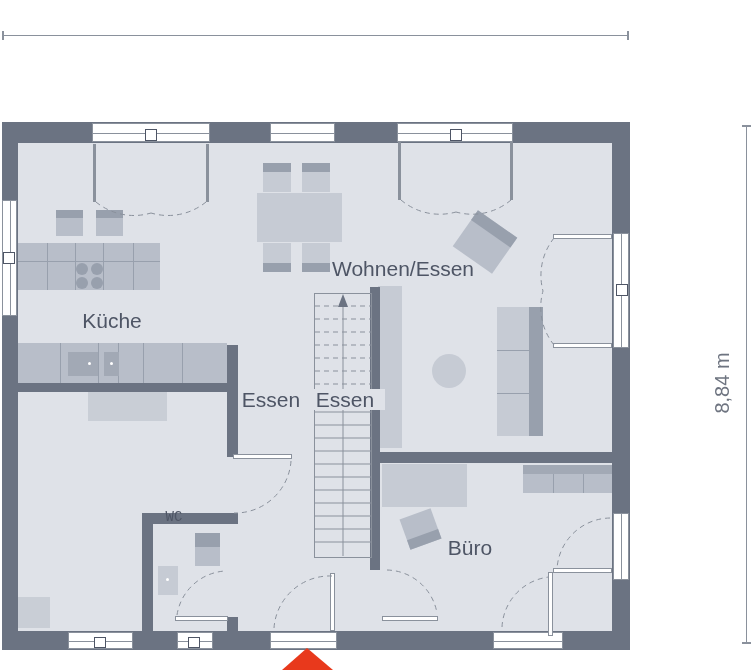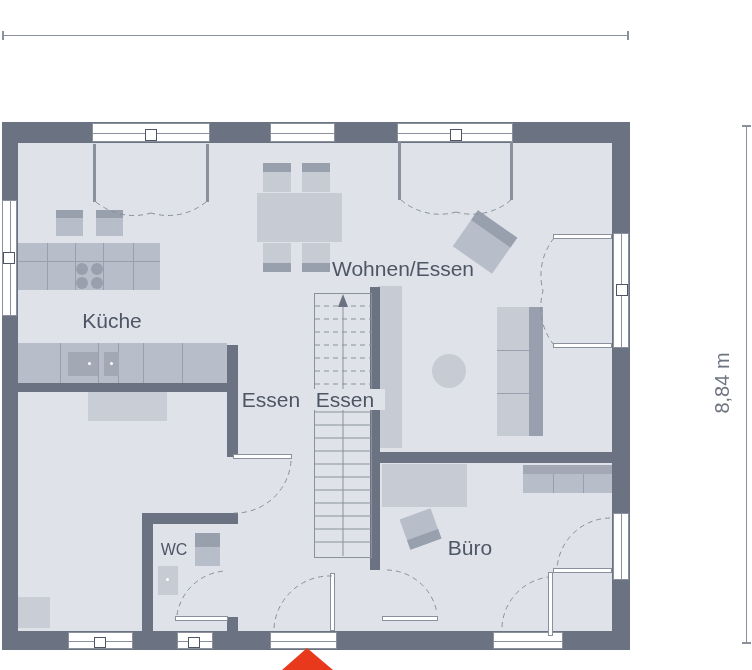--- a/index.html
+++ b/index.html
@@ -157,21 +157,21 @@
       <path d="M502 627 A53 53 0 0 1 549 577"></path>
     </g>
 
     <polygon points="307,648 333,670 282,670" fill="#e8391c"></polygon>
   </svg>
 
   <div class="room-label" style="left:52px;top:310px;width:120px;">Küche</div>
   <div class="room-label" style="left:323px;top:258px;width:160px;">Wohnen/Essen</div>
   <div class="room-label" style="left:231px;top:389px;width:80px;">Essen</div>
   <div class="room-label" style="left:305px;top:389px;width:80px;background:var(--floor,#dfe2e8);">Essen</div>
-  <div class="room-label" style="left:144px;top:542px;width:60px;font-size:16px;">WC</div>
+  <div class="room-label" style="left:144px;top:510px;width:60px;font-size:14px;font-family:Liberation Mono, monospace;">WC</div>
   <div class="room-label" style="left:420px;top:537px;width:100px;">Büro</div>
 
   <div class="dimline" style="left:3px;top:35px;width:626px;height:1px;"></div>
   <div class="dimline" style="left:2px;top:31px;width:2px;height:9px;"></div>
   <div class="dimline" style="left:627px;top:31px;width:2px;height:9px;"></div>
 
   <div class="dim-text" style="left:662px;top:373px;width:120px;transform:rotate(-90deg);transform-origin:center;">8,84 m</div>
   <div class="dimline" style="left:746px;top:126px;width:1px;height:517px;"></div>
   <div class="dimline" style="left:742px;top:125px;width:9px;height:2px;"></div>
   <div class="dimline" style="left:742px;top:642px;width:9px;height:2px;"></div>

